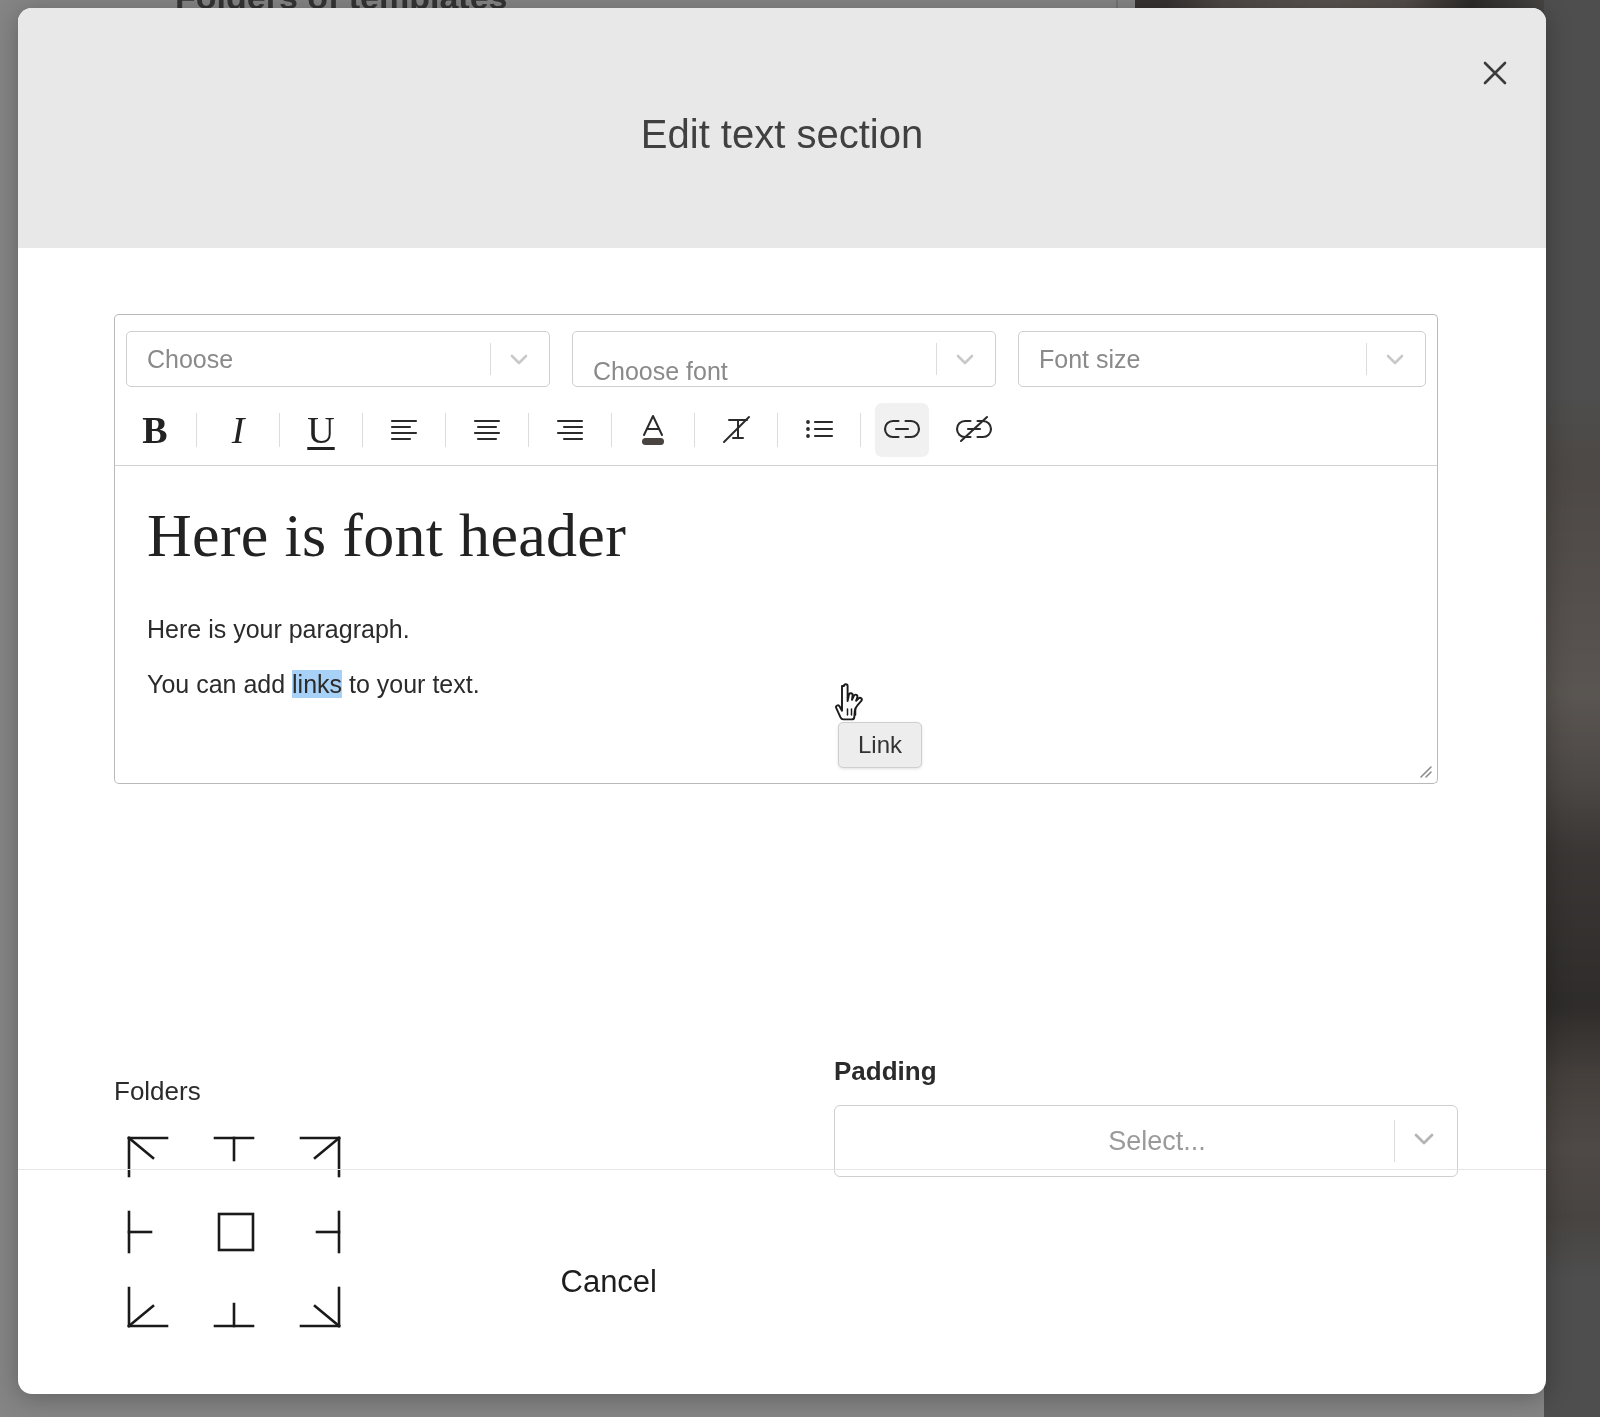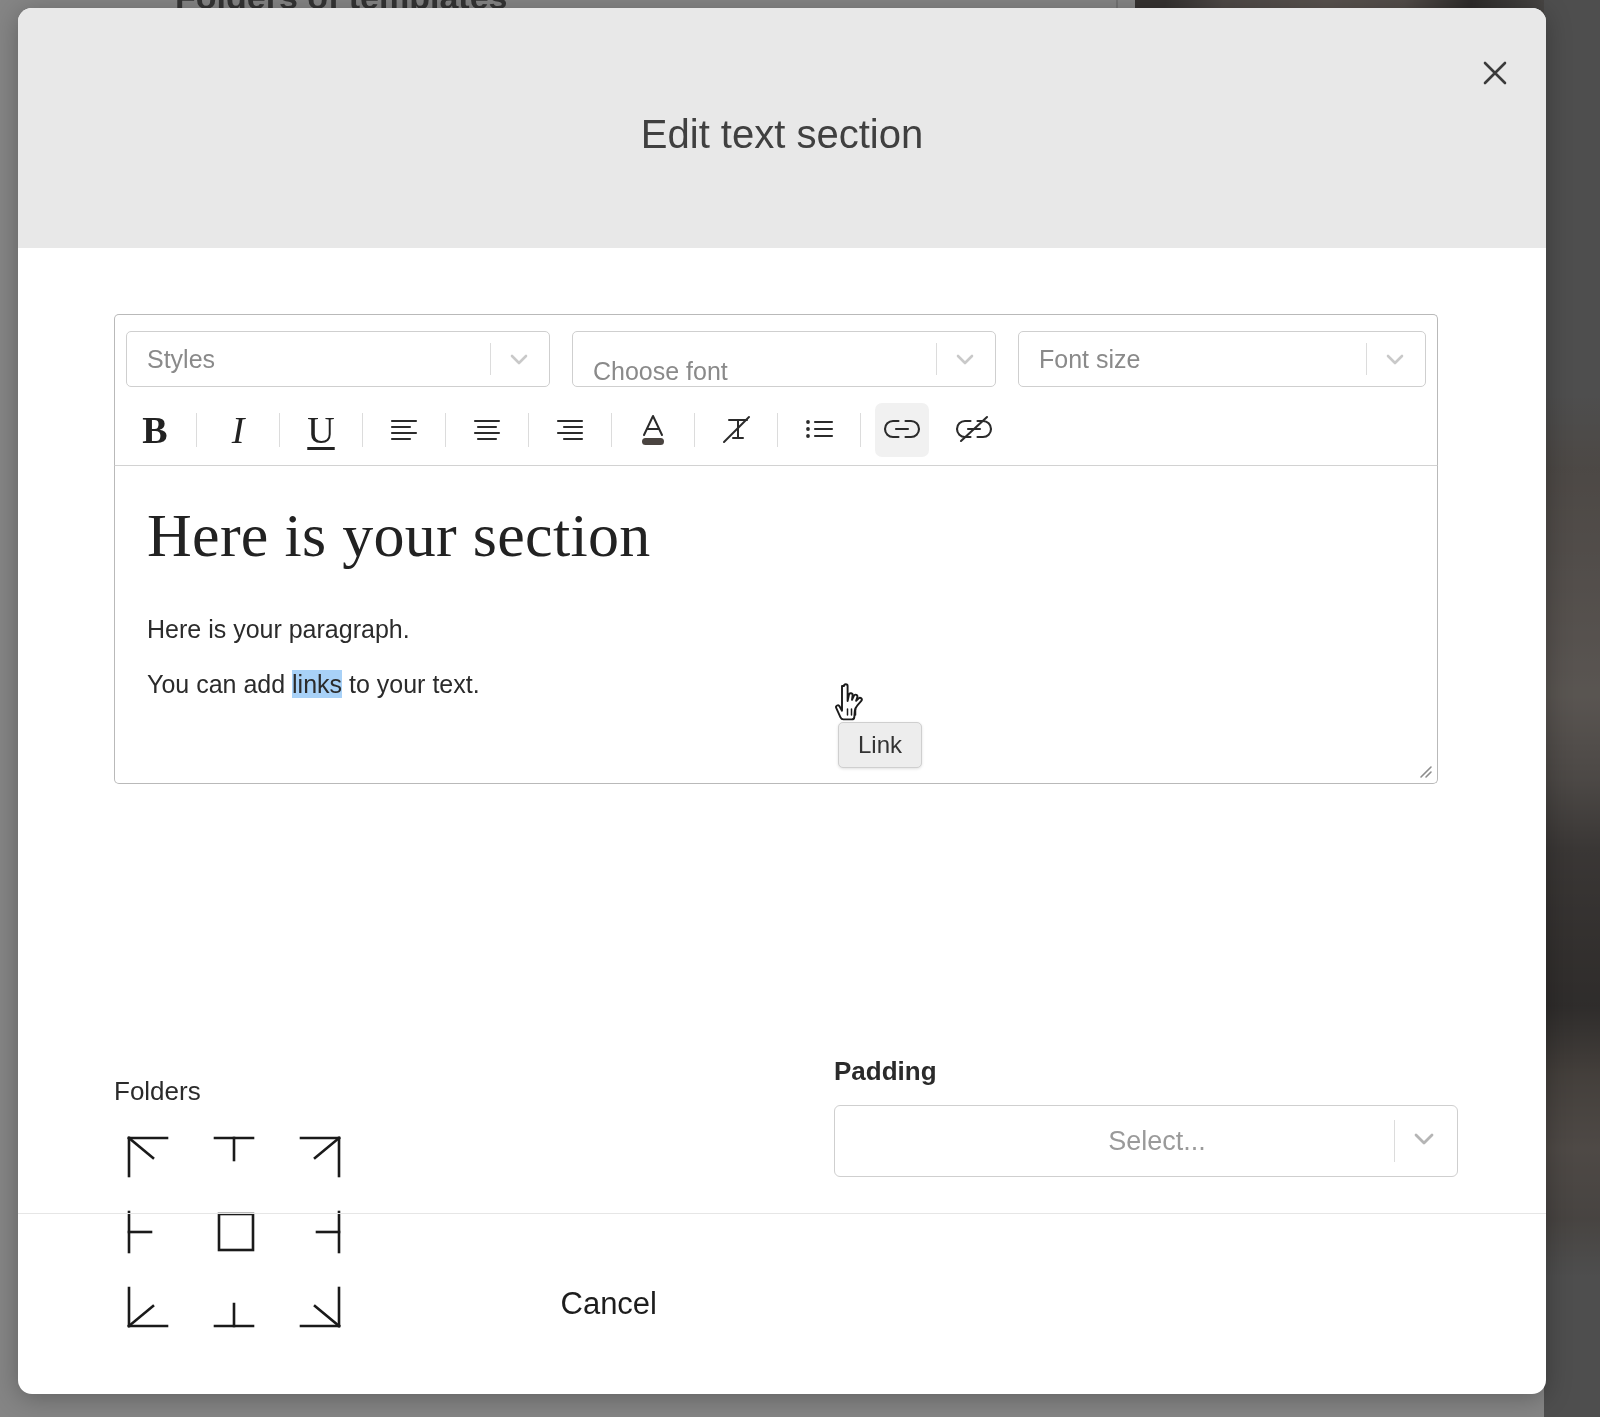--- a/index.html
+++ b/index.html
@@ -343,21 +343,21 @@
   .padding-select .sel-caret {
     position: absolute;
     right: 18px;
     top: 50%;
     transform: translateY(-50%);
   }
 
   
   .modal-footer {
     flex: 0 0 auto;
-    height: 181px;
+    height: 225px;
     border-top: 1px solid #e6e6e6;
     display: flex;
     align-items: center;
     justify-content: center;
     gap: 0;
     position: relative;
   }
   .btn-cancel {
     position: absolute;
     left: 50%;
@@ -412,21 +412,21 @@
 
   <div class="modal-body">
 
     <div class="editor-wrap">
 
       <div class="editor-toolbar">
 
         <div class="tb-row-selects">
 
           <div class="select-box" id="sel-styles">
-            <span class="sel-label">Styles</span>
+            <span class="sel-label">Choose</span>
             <span class="sel-sep"></span>
             <span class="sel-caret">
               <svg width="26" height="26" viewBox="0 0 26 26">
                   <path d="M6 10 L13 17 L20 10" stroke="#c9c9c9" stroke-width="2.6" fill="none" stroke-linecap="round" stroke-linejoin="round"></path>
                 </svg>
             </span>
           </div>
 
           <div class="select-box" id="sel-font">
             <span class="sel-label">Choose font</span>
@@ -576,21 +576,21 @@
                   <path d="M7 27 L33 3"></path>
                 </g>
               </svg>
             </span>
           </button>
 
         </div>
       </div>
 
       <div class="editor-area">
-        <div class="doc-h1">Here is your section</div>
+        <div class="doc-h1">Here is font header</div>
         <div class="doc-p">Here is your paragraph.</div>
         <div class="doc-p"><span>You can add </span><span class="doc-sel">links</span><span> to your text.</span></div>
         <span class="resize-handle">
           <svg width="20" height="20" viewBox="0 0 20 20">
             <g stroke="#8d8d8d" stroke-width="1.6" stroke-linecap="round">
               <path d="M18 8 L8 18"></path>
                 <path d="M18 13 L13 18"></path>
             </g>
           </svg>
         </span>

